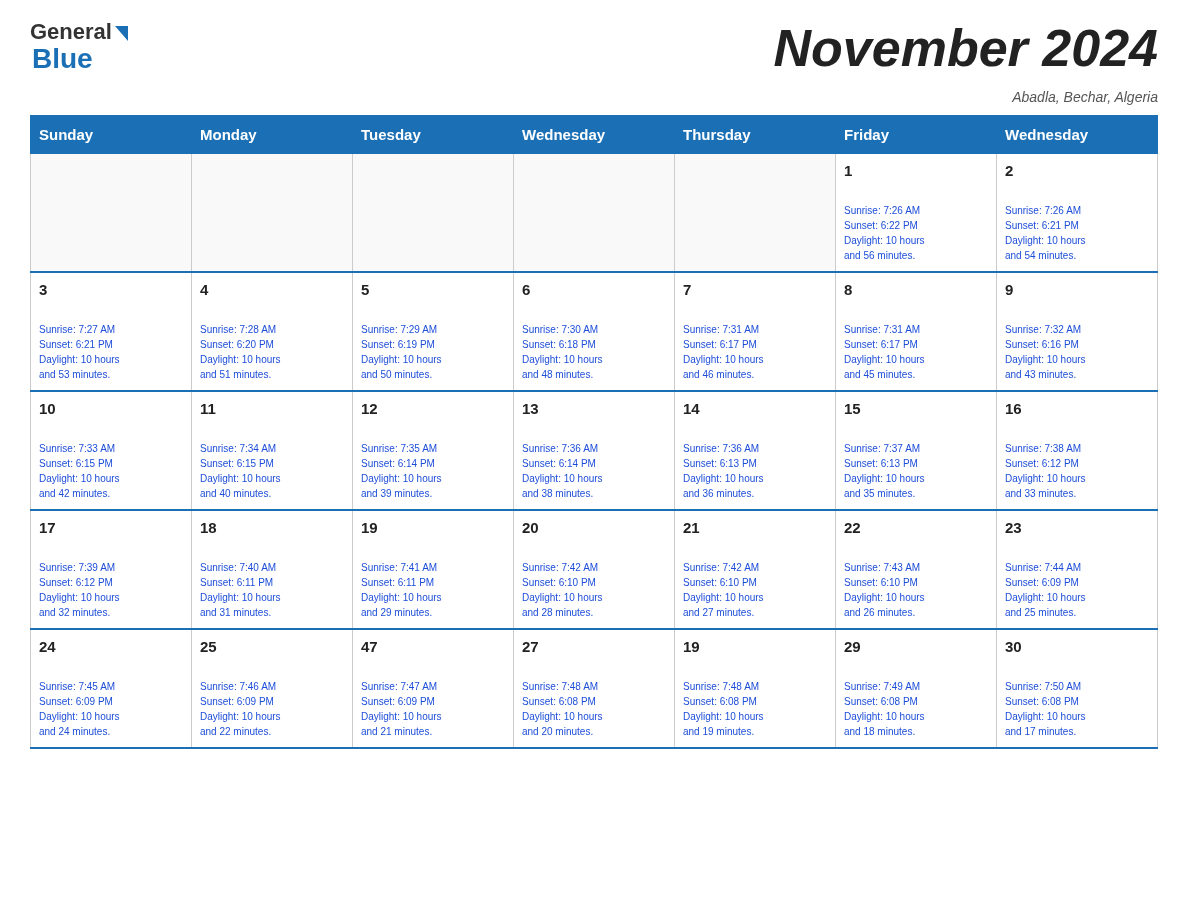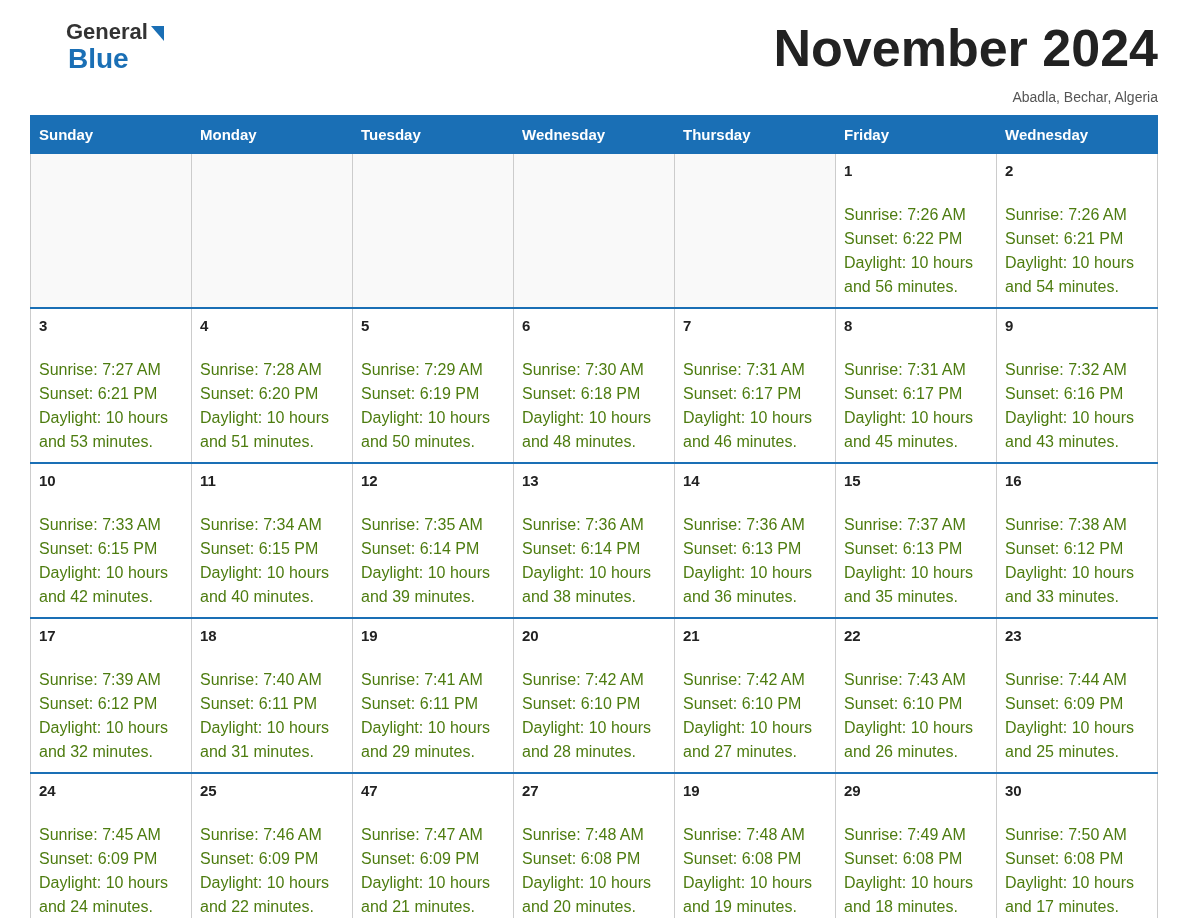--- a/index.html
+++ b/index.html
@@ -19,24 +19,24 @@
     .logo {
       display: flex;
       flex-direction: column;
       align-items: flex-start;
     }
     .logo-text {
       font-size: 22px;
       font-weight: bold;
       color: #333;
       line-height: 1.1;
-      margin-left: 36px;
     }
     .title-section {
       text-align: right;
+      font-style: italic;
     }
     .month-title {
       font-size: 52px;
       font-weight: bold;
       color: #222;
       line-height: 1.1;
     }
     .location {
       font-size: 14px;
       color: #555;
@@ -75,22 +75,22 @@
     .calendar tbody td:first-child {
       border-left: 1px solid #ccc;
     }
     .day-number {
       font-size: 15px;
       font-weight: bold;
       color: #222;
       margin-bottom: 4px;
     }
     .day-info {
-      font-size: 16px;
-      color: #4d7c0f;
+      font-size: 10px;
+      color: #1d4ed8;
       line-height: 1.5;
       margin-top: 24px;
     }
     .empty-cell {
       background: #f9f9f9;
     }
   </style>
 </head>
 <body>
 

